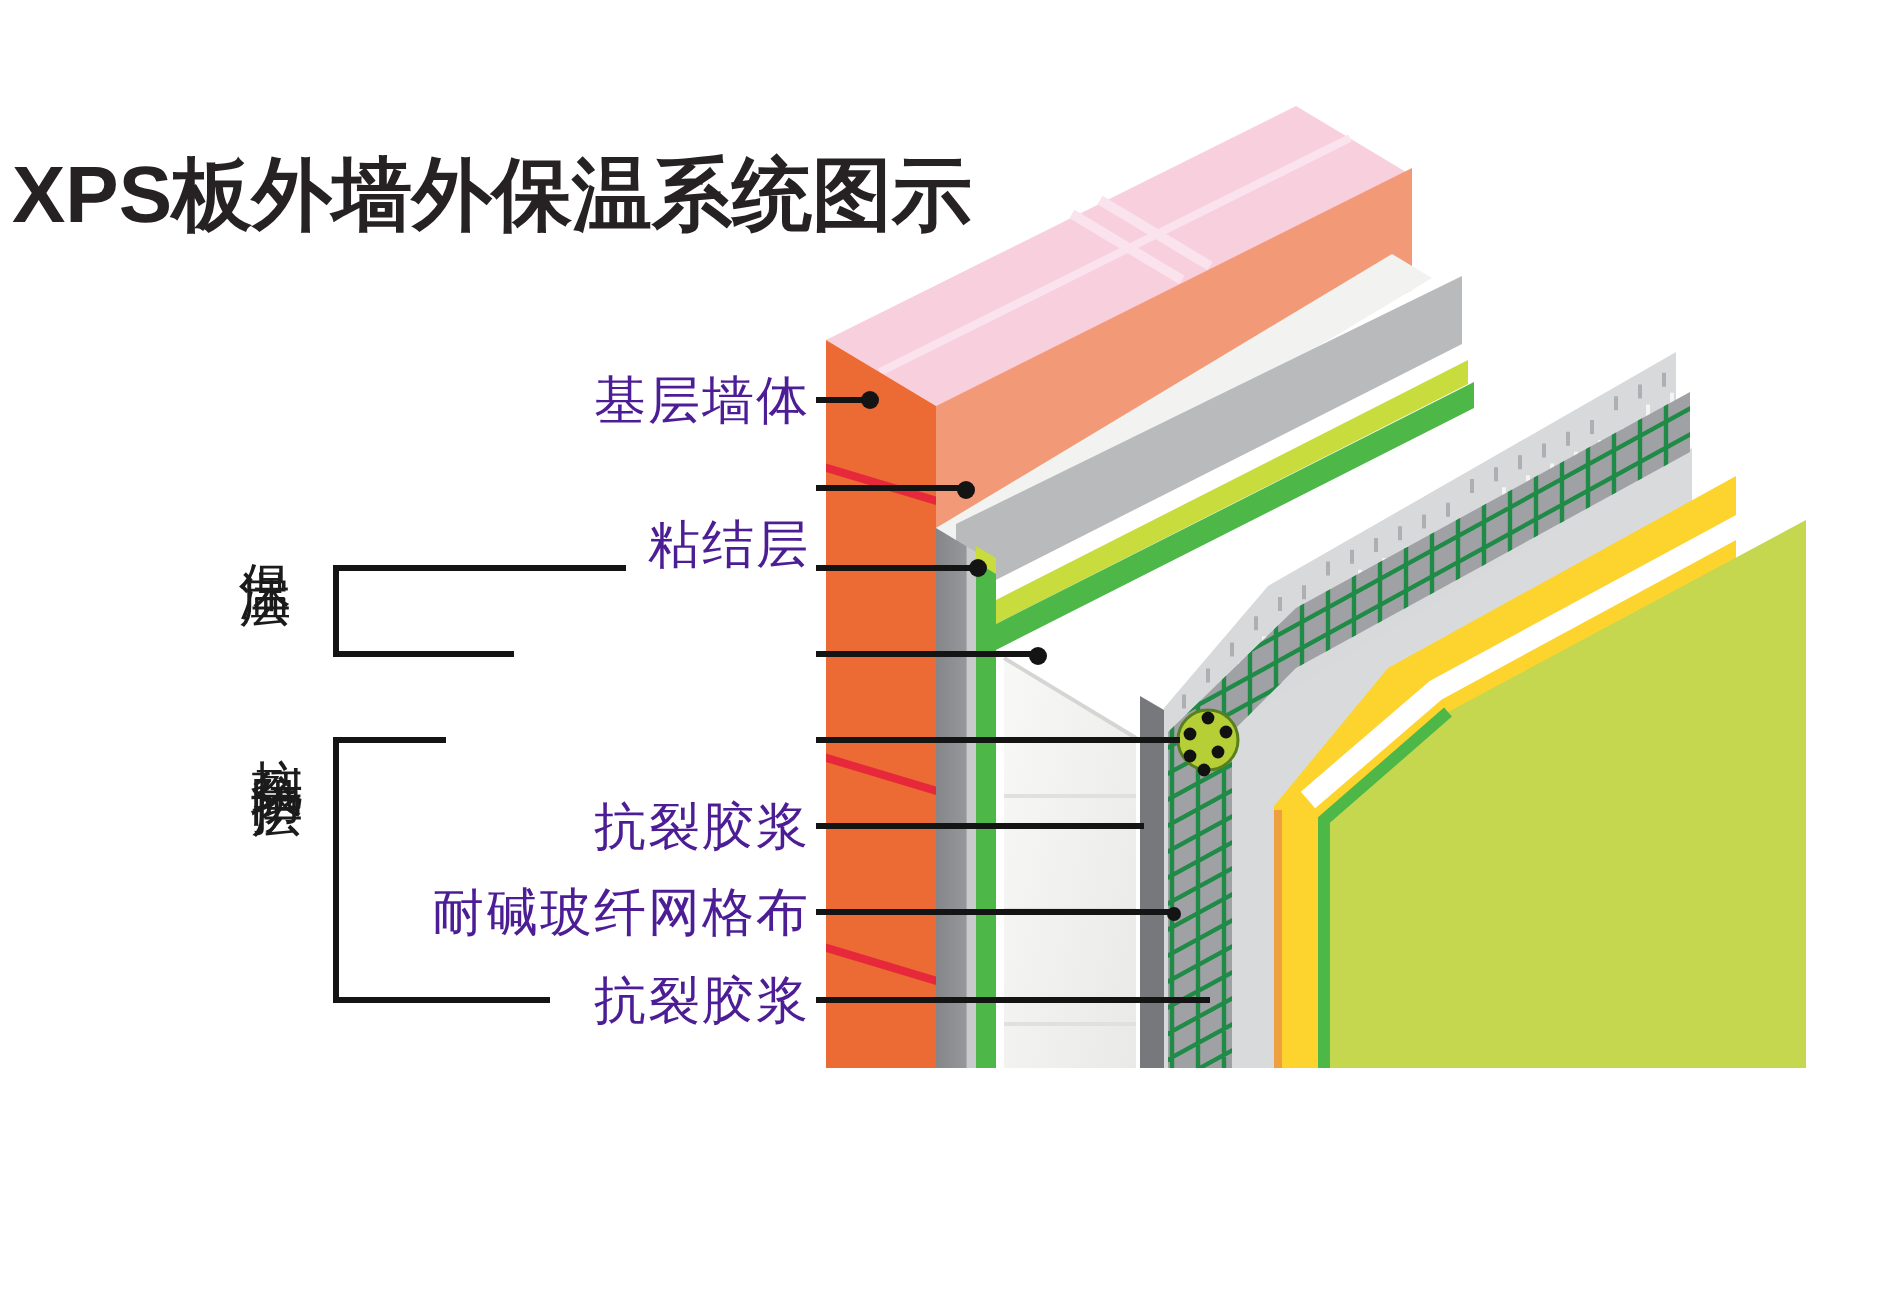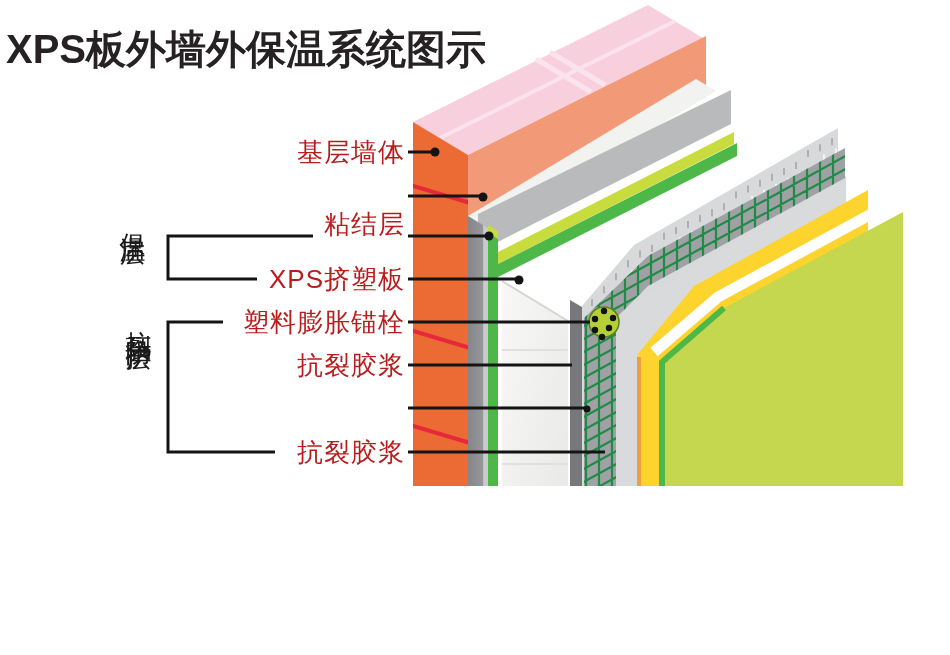--- a/index.html
+++ b/index.html
@@ -1,21 +1,21 @@
 <!DOCTYPE html>
 <html><head>
 <meta charset="utf-8">
 <style>
   html,body{margin:0;padding:0;background:#ffffff;}
   .stage{position:relative;width:950px;height:486px;background:#fff;overflow:hidden;
-         font-family:"Liberation Sans","DejaVu Sans",sans-serif;}
+         font-family:"Liberation Sans","DejaVu Sans",sans-serif;margin-top:48px;}
   .stage svg{position:absolute;left:0;top:0;}
   .title{position:absolute;left:6px;top:22px;font-size:40px;font-weight:bold;
          color:#262223;letter-spacing:0px;white-space:nowrap;}
-  .lbl{position:absolute;font-size:26px;color:#b91c1c;white-space:nowrap;
+  .lbl{position:absolute;font-size:26px;color:#4c1d95;white-space:nowrap;
        letter-spacing:1px;line-height:30px;text-align:right;}
   .vlbl{position:absolute;font-size:26px;color:#1b1b1b;line-height:1;
         writing-mode:vertical-rl;text-orientation:upright;letter-spacing:4px;}
 </style>
 </head>
 <body>
 
 <div class="stage">
 
 <svg id="diag" width="950" height="655" viewBox="0 0 950 655">
@@ -134,22 +134,21 @@
     <circle cx="587" cy="409" r="3.5"></circle>
     <circle cx="637" cy="496" r="4.5"></circle>
     <circle cx="664" cy="540" r="4.5"></circle>
   </g>
 </svg>
 
 <div class="title">XPS板外墙外保温系统图示</div>
 
 <div class="lbl" style="right:545px;top:137px">基层墙体</div>
 <div class="lbl" style="right:545px;top:209px">粘结层</div>
-<div class="lbl" style="right:545px;top:264px">XPS挤塑板</div>
-<div class="lbl" style="right:545px;top:307px">塑料膨胀锚栓</div>
 <div class="lbl" style="right:545px;top:350px">抗裂胶浆</div>
+<div class="lbl" style="right:545px;top:393px">耐碱玻纤网格布</div>
 <div class="lbl" style="right:545px;top:437px">抗裂胶浆</div>
 
 <div class="vlbl" style="left:120px;top:213px">保温层</div>
 <div class="vlbl" style="left:126px;top:310px">抗裂防护层</div>
 <div class="vlbl" style="left:126px;top:473px">饰面层</div>
 
 </div>
 
 </body></html>

